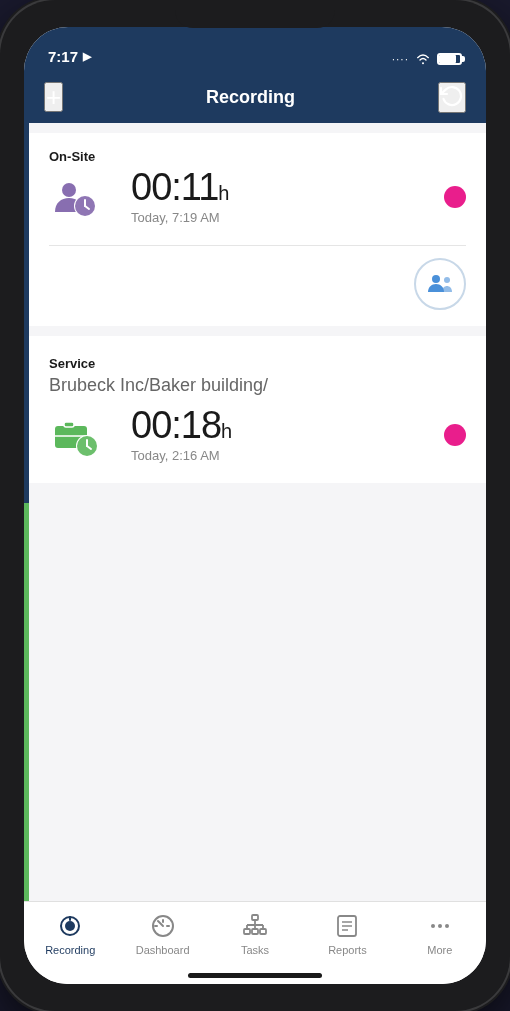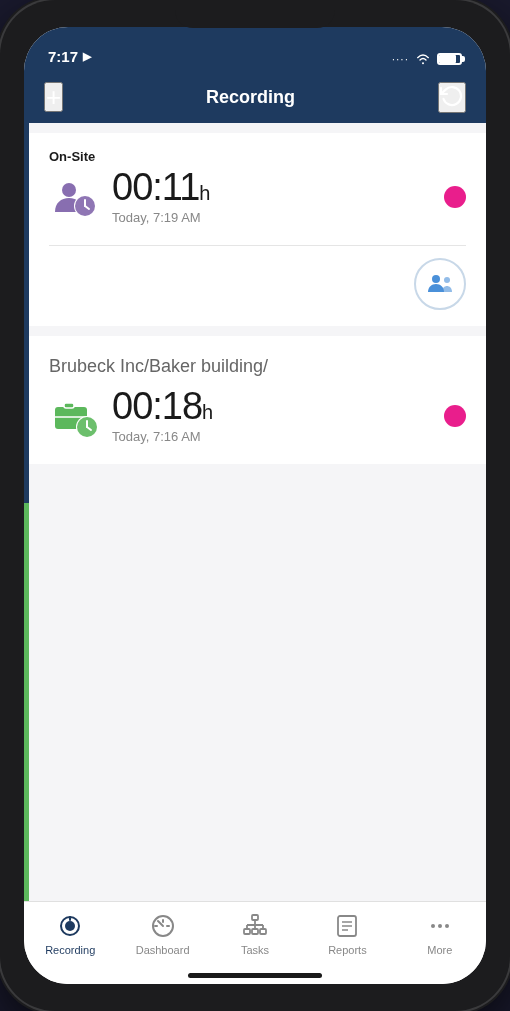--- a/index.html
+++ b/index.html
@@ -188,21 +188,21 @@
 
     .card-sublabel {
       font-size: 18px;
       color: #666;
       margin-bottom: 10px;
     }
 
     .card-row {
       display: flex;
       align-items: center;
-      gap: 9px;
+      gap: 28px;
     }
 
     .card-icon {
       width: 54px;
       height: 54px;
       display: flex;
       align-items: center;
       justify-content: center;
       flex-shrink: 0;
     }
@@ -404,41 +404,42 @@
               <circle cx="21" cy="8" r="3" fill="#4a90d9" opacity="0.6"></circle>
               <path d="M16 20c0-4 2.5-6 5-6s5 2 5 6" fill="#4a90d9" opacity="0.6"></path>
             </svg>
           </button>
         </div>
       </div>
 
       <div class="card-gap"></div>
 
       <div class="card">
+        <div class="card-label">Service</div>
         <div class="card-sublabel">Brubeck Inc/Baker building/</div>
         <div class="card-row">
 
           <div class="card-icon green-briefcase-icon">
             <svg width="50" height="50" viewBox="0 0 50 50" fill="none">
 
               <rect x="4" y="16" width="32" height="22" rx="3" fill="#5cb85c"></rect>
               <rect x="13" y="12" width="10" height="5" rx="2" fill="#5cb85c" stroke="#fff" stroke-width="1.5"></rect>
               <line x1="4" y1="26" x2="36" y2="26" stroke="#fff" stroke-width="1.5"></line>
 
               <circle cx="36" cy="36" r="11" fill="#fff"></circle>
               <circle cx="36" cy="36" r="10" fill="#5cb85c" opacity="0.9"></circle>
               <line x1="36" y1="30" x2="36" y2="36" stroke="white" stroke-width="2" stroke-linecap="round"></line>
               <line x1="36" y1="36" x2="40" y2="39" stroke="white" stroke-width="2" stroke-linecap="round"></line>
             </svg>
           </div>
           <div class="time-display">
             <div class="time-value">
               <span>00:18</span><span class="time-unit">h</span>
             </div>
-            <div class="time-sub">Today, 7:16 AM</div>
+            <div class="time-sub">Today, 2:16 AM</div>
           </div>
           <div class="record-dot"></div>
         </div>
       </div>
 
     </div>
 
     <div class="bottom-nav">
 
       <div class="nav-item">

